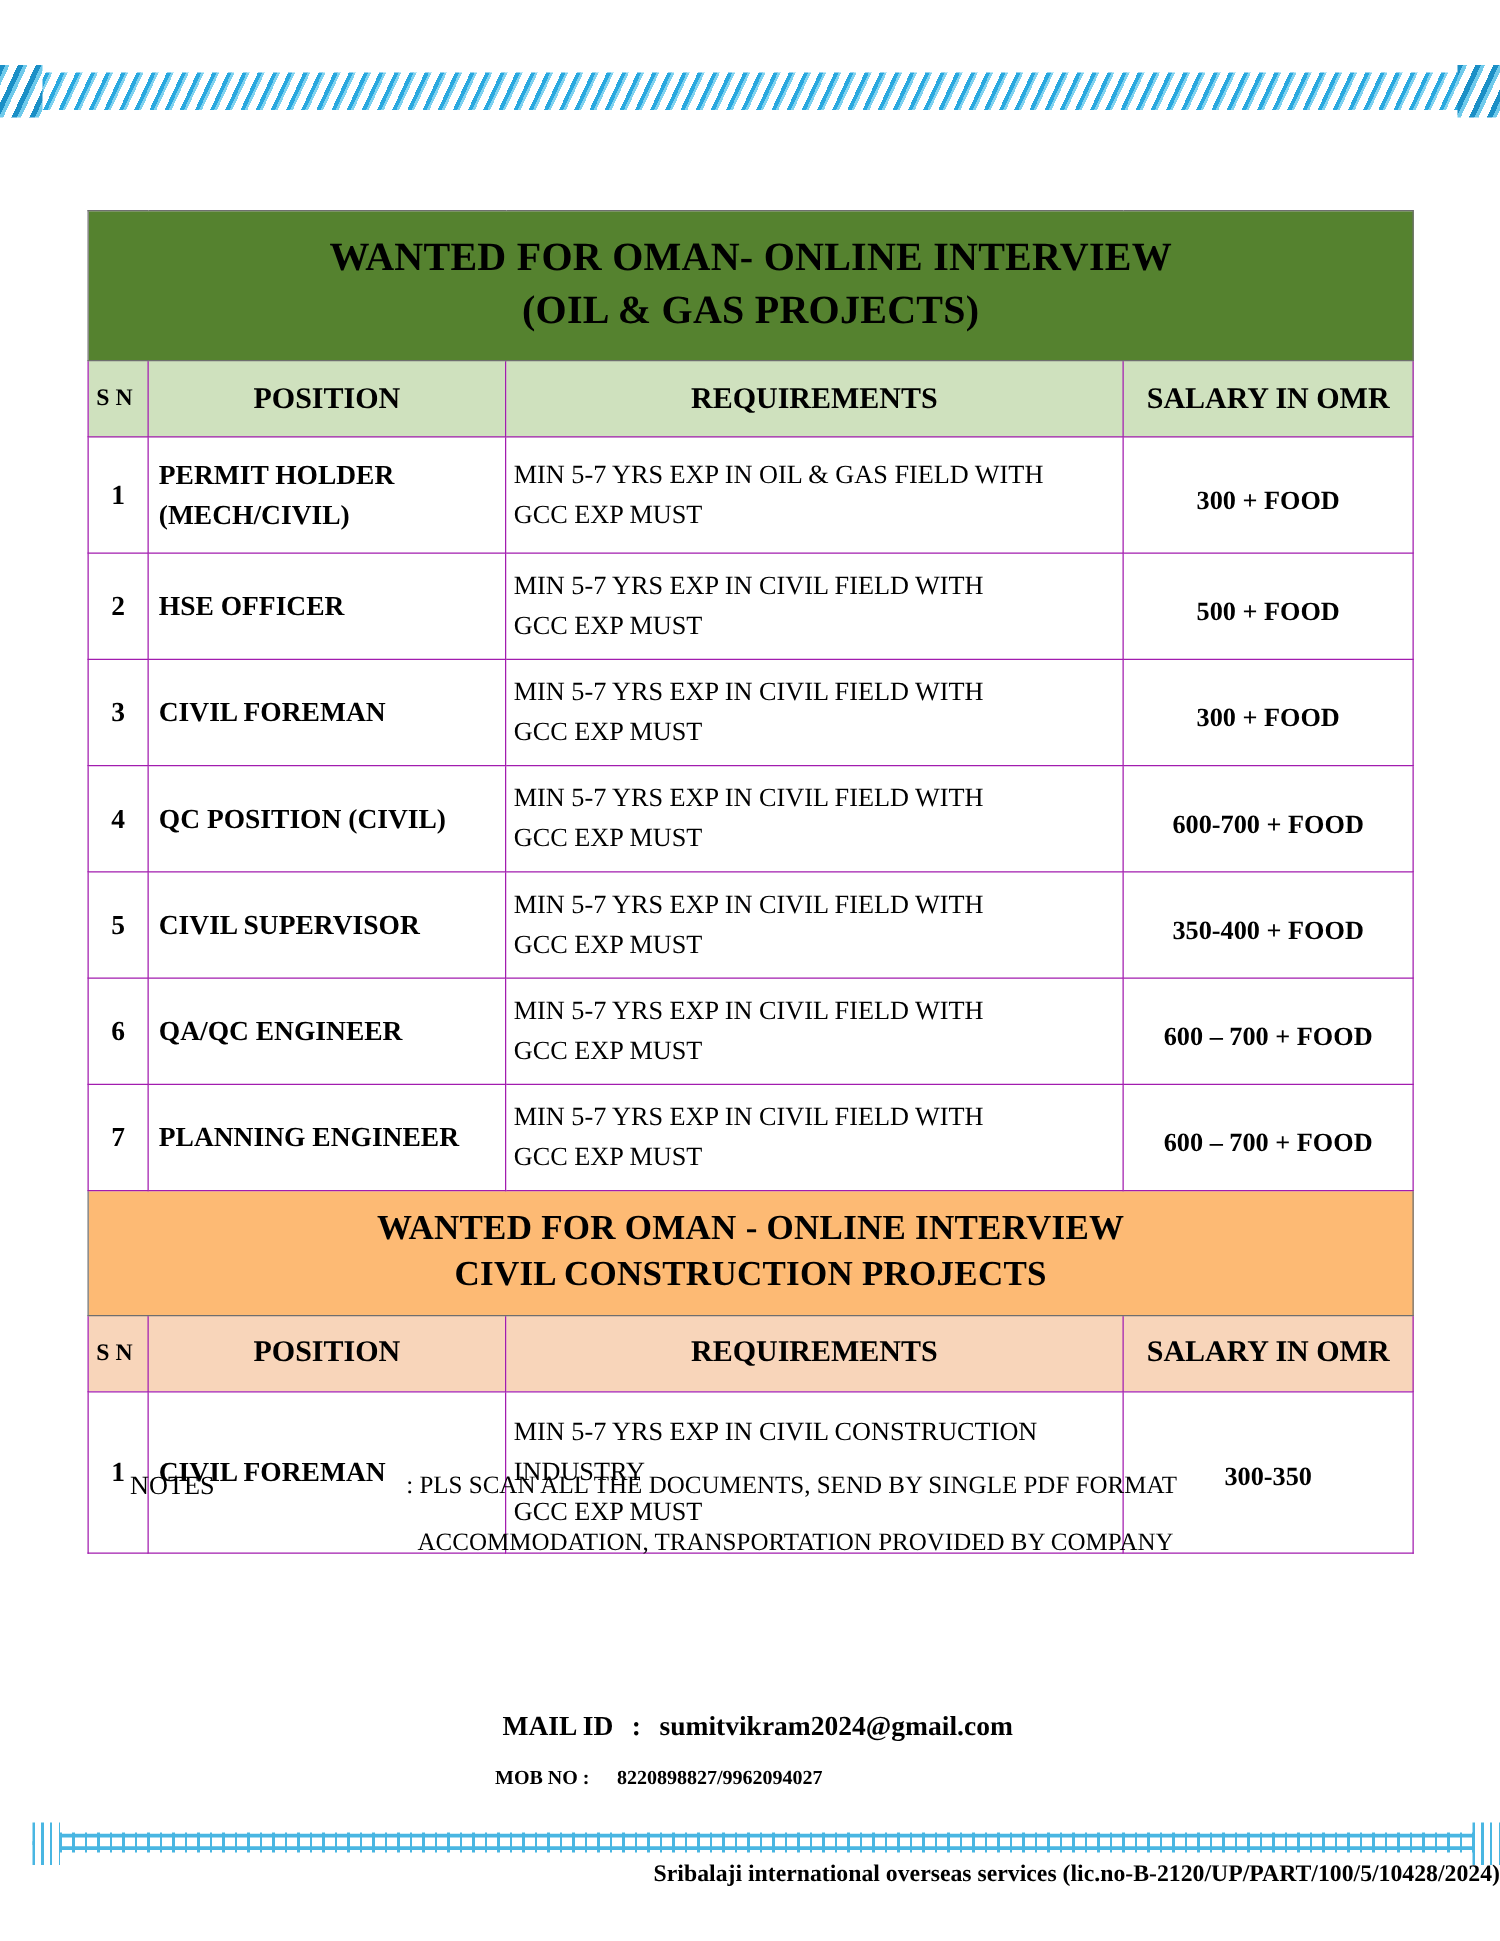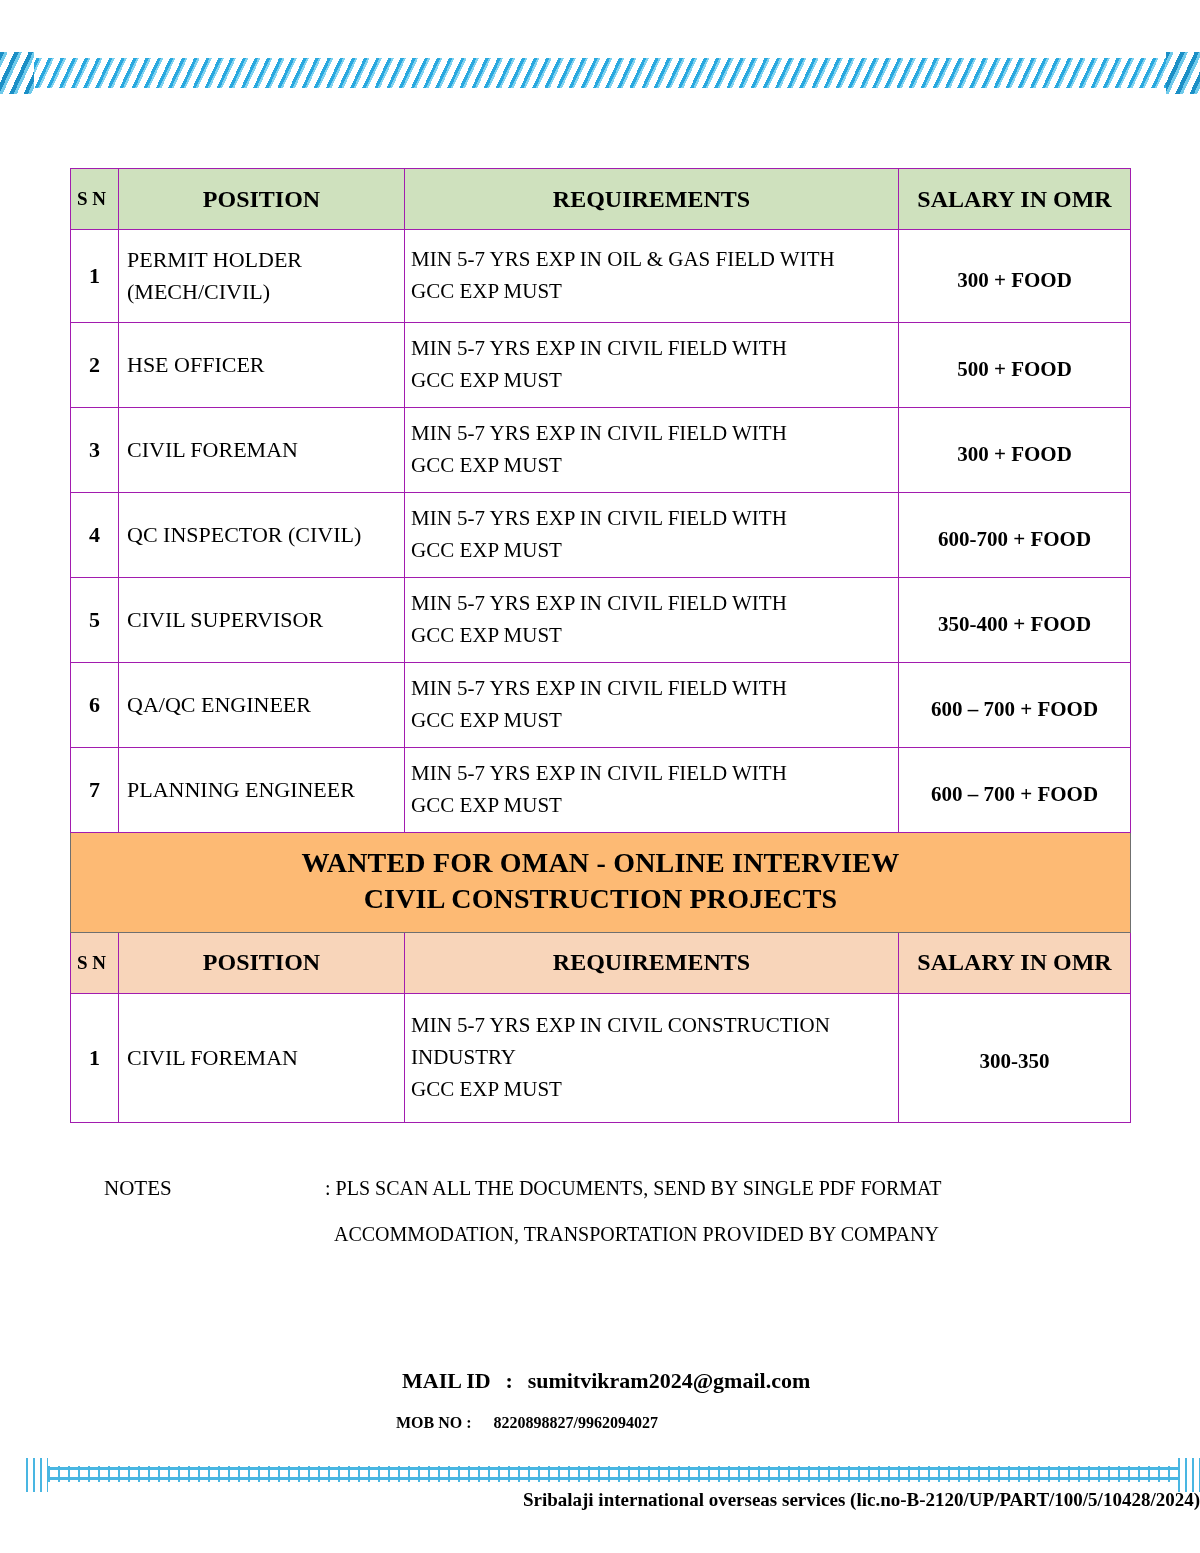--- a/index.html
+++ b/index.html
@@ -110,21 +110,21 @@
   }
 
   
   .cell-sn {
     text-align: center;
     font-weight: bold;
     font-size: 22px;
     background: #ffffff;
   }
   .cell-pos {
-    font-weight: normal;
+    font-weight: bold;
     font-size: 22px;
     padding: 4px 0 4px 8px !important;
     background: #ffffff;
     line-height: 1.45;
   }
   .cell-req {
     font-weight: normal;
     font-size: 21px;
     padding: 6px 0 6px 6px !important;
     background: #ffffff;
@@ -258,20 +258,26 @@
   <div class="table-wrap">
     <table class="jobs">
       <colgroup>
         <col style="width:48px">
         <col style="width:286px">
         <col style="width:494px">
         <col style="width:232px">
       </colgroup>
       <tbody>
 
+        <tr>
+          <td class="banner green" colspan="4">
+            <span class="banner-line">WANTED FOR OMAN- ONLINE INTERVIEW</span>
+            <span class="banner-line">(OIL &amp; GAS PROJECTS)</span>
+          </td>
+        </tr>
 
         <tr class="colhead green">
           <td class="sn">S N</td>
           <td>POSITION</td>
           <td>REQUIREMENTS</td>
           <td>SALARY IN OMR</td>
         </tr>
 
         <tr class="row-first">
           <td class="cell-sn">1</td>
@@ -306,21 +312,21 @@
           <td class="cell-req">
             <span class="req-line">MIN 5-7 YRS EXP IN CIVIL FIELD WITH</span>
             <span class="req-line">GCC EXP MUST</span>
           </td>
           <td class="cell-sal">300 + FOOD</td>
         </tr>
 
         <tr class="row-tall">
           <td class="cell-sn">4</td>
           <td class="cell-pos">
-            <span class="pos-line">QC INSPECTOR (CIVIL)</span>
+            <span class="pos-line">QC POSITION (CIVIL)</span>
           </td>
           <td class="cell-req">
             <span class="req-line">MIN 5-7 YRS EXP IN CIVIL FIELD WITH</span>
             <span class="req-line">GCC EXP MUST</span>
           </td>
           <td class="cell-sal">600-700 + FOOD</td>
         </tr>
 
         <tr class="row-tall">
           <td class="cell-sn">5</td>

